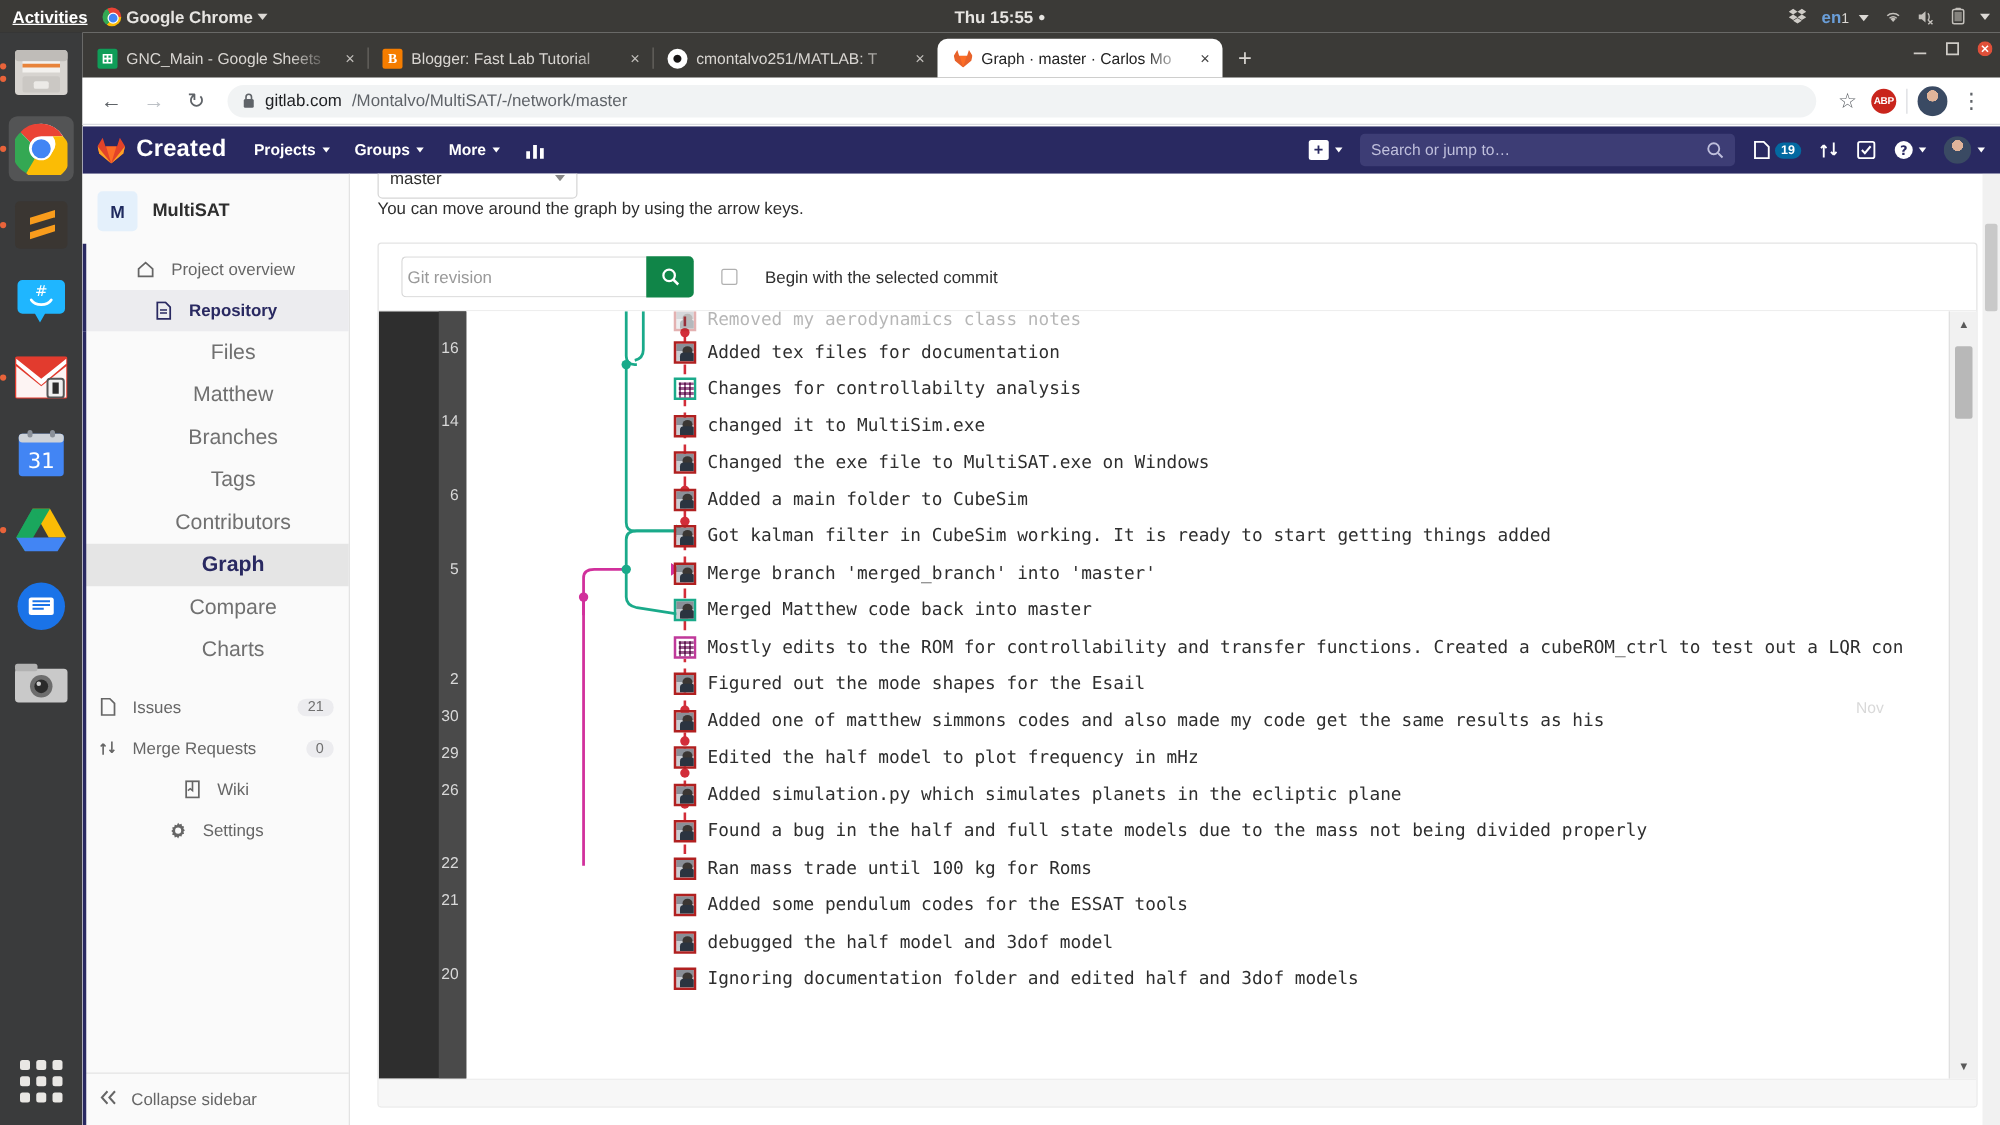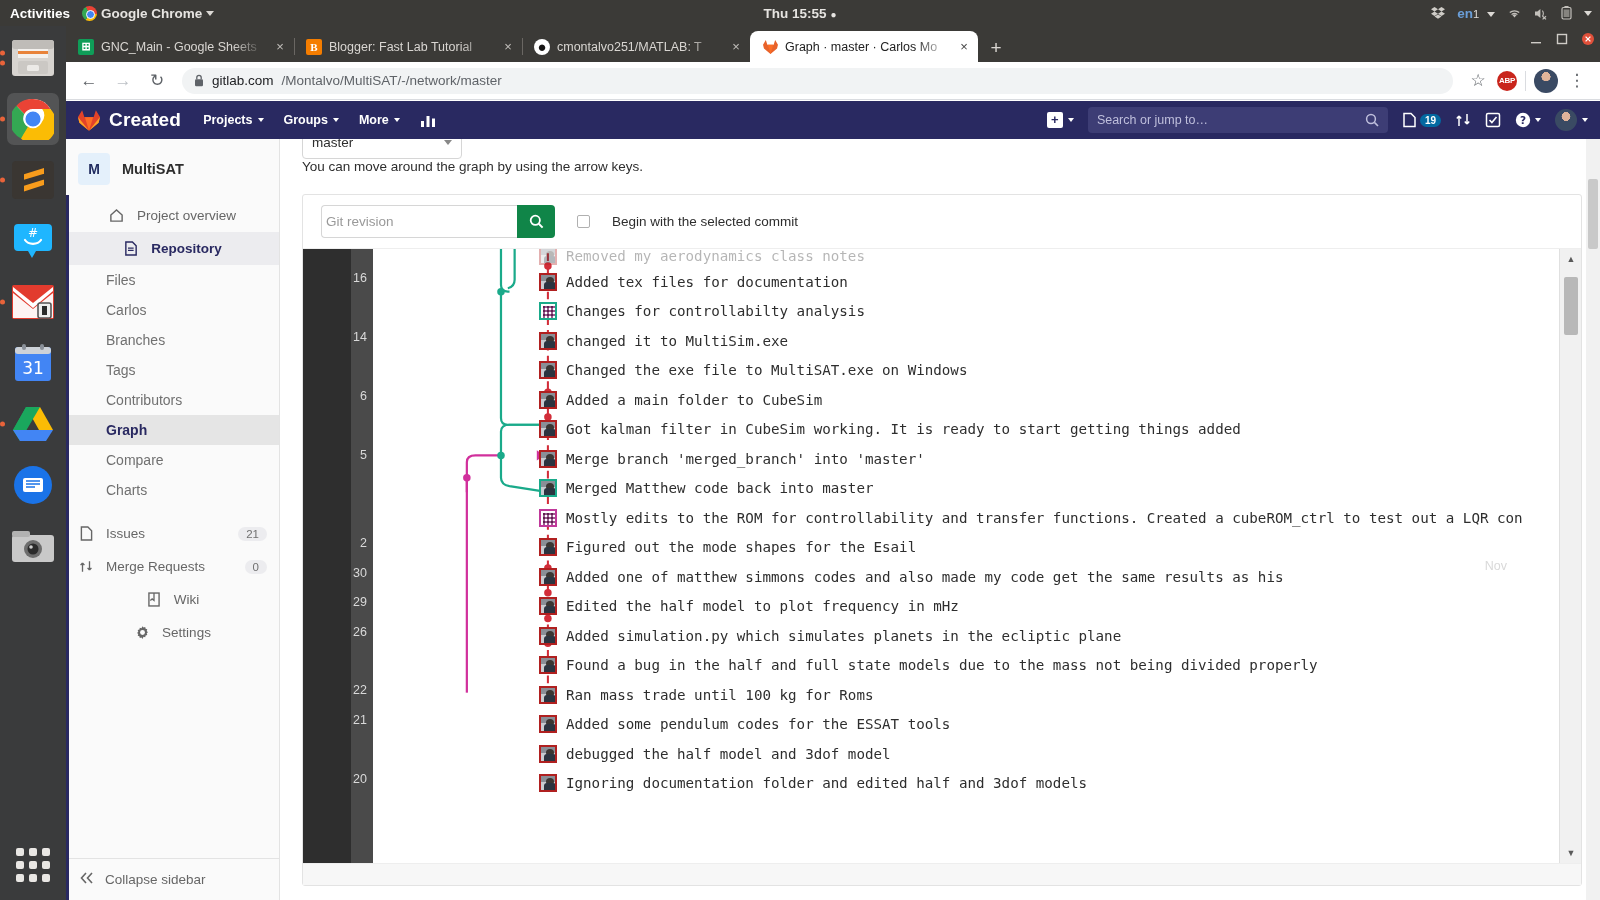--- a/index.html
+++ b/index.html
@@ -9,21 +9,21 @@
     background:#2c2c2c;
     -webkit-font-smoothing: antialiased;
   }
 
   
   #gnome-bar {
     position:absolute; left:0; top:0; width:1600px; height:26px;
     background:#3b3a37; color:#e6e4e1; font-size:13.5px; font-weight:bold;
     display:flex; align-items:center;
   }
-  #activities { padding:0 12px 0 10px; color:#ffffff; }
+  #activities { padding:0 12px 0 10px; color:#ffffff;text-decoration:underline; }
   .gb-app { display:flex; align-items:center; gap:4px; }
   .chrome-mini {
     width:15px; height:15px; border-radius:50%;
     background:
       conic-gradient(from -30deg, #ea4335 0deg 120deg, #fbbc05 120deg 240deg, #34a853 240deg 360deg);
     position:relative;
   }
   .chrome-mini::after{
     content:""; position:absolute; left:4px; top:4px; width:7px; height:7px;
     border-radius:50%; background:#4285f4; border:1.5px solid #fff;
@@ -116,21 +116,21 @@
   #proj-head { display:flex; align-items:center; gap:12px; padding:14px 12px; }
   #proj-avatar { width:32px;height:32px;background:#e4f0fb;color:#1f2a5e;border-radius:4px;
                  display:flex;align-items:center;justify-content:center;font-weight:bold;font-size:14px; }
   #proj-name { font-size:14.5px; font-weight:bold; color:#2e2e2e; }
   .side-item { display:flex; align-items:center; gap:12px; padding:9px 12px; font-size:13.5px;
                color:#666; position:relative;justify-content:center; }
   .side-item .si-ico { width:16px; display:flex; justify-content:center; color:#666; }
   .side-item.sec { background:#ececef; border-left:3px solid #292961; padding-left:9px;
                    color:#292961; font-weight:bold; }
   .side-item.sec .si-ico { color:#292961; }
-  .sub-item { padding:7px 12px 7px 40px; font-size:14px; color:#707070; }
+  .sub-item { padding:7px 12px 7px 40px; font-size:17px; color:#707070;text-align:center; }
   .sub-item.active { background:#e5e5e5; color:#292961; font-weight:bold; }
   .side-count { margin-left:auto; background:#ececef; color:#707070; font-size:11.5px;
                 border-radius:10px; padding:1px 8px; }
   #side-spacer { flex:1; }
   #collapse { border-top:1px solid #e3e3e3; display:flex; align-items:center; gap:11px;
               padding:13px 14px; font-size:13.5px; color:#666; }
   .leftstripe { position:absolute; left:0; top:56px; bottom:0; width:3px; background:#292961; }
 
   #gl-main { flex:1; position:relative; background:#fff; overflow:hidden; }
   #branch-select { position:absolute; left:22px; top:-14px; width:160px; height:34px; background:#fff;
@@ -486,21 +486,21 @@
           <span class="si-ico">
             <svg width="14" height="15" viewBox="0 0 14 16">
                 <path d="M1.5 1h7l4 4v10h-11z" fill="none" stroke="#292961" stroke-width="1.5"></path>
                 <path d="M3.8 7.5h6M3.8 10h6" stroke="#292961" stroke-width="1.3"></path>
               </svg>
           </span>
           <span>Repository</span>
         </div>
 
         <div class="sub-item">Files</div>
-        <div class="sub-item">Carlos</div>
+        <div class="sub-item">Matthew</div>
         <div class="sub-item">Branches</div>
         <div class="sub-item">Tags</div>
         <div class="sub-item">Contributors</div>
         <div class="sub-item active">Graph</div>
         <div class="sub-item">Compare</div>
         <div class="sub-item">Charts</div>
 
         <div class="side-item" style="margin-top:12px">
           <span class="si-ico">
             <svg width="13" height="15" viewBox="0 0 14 16">

